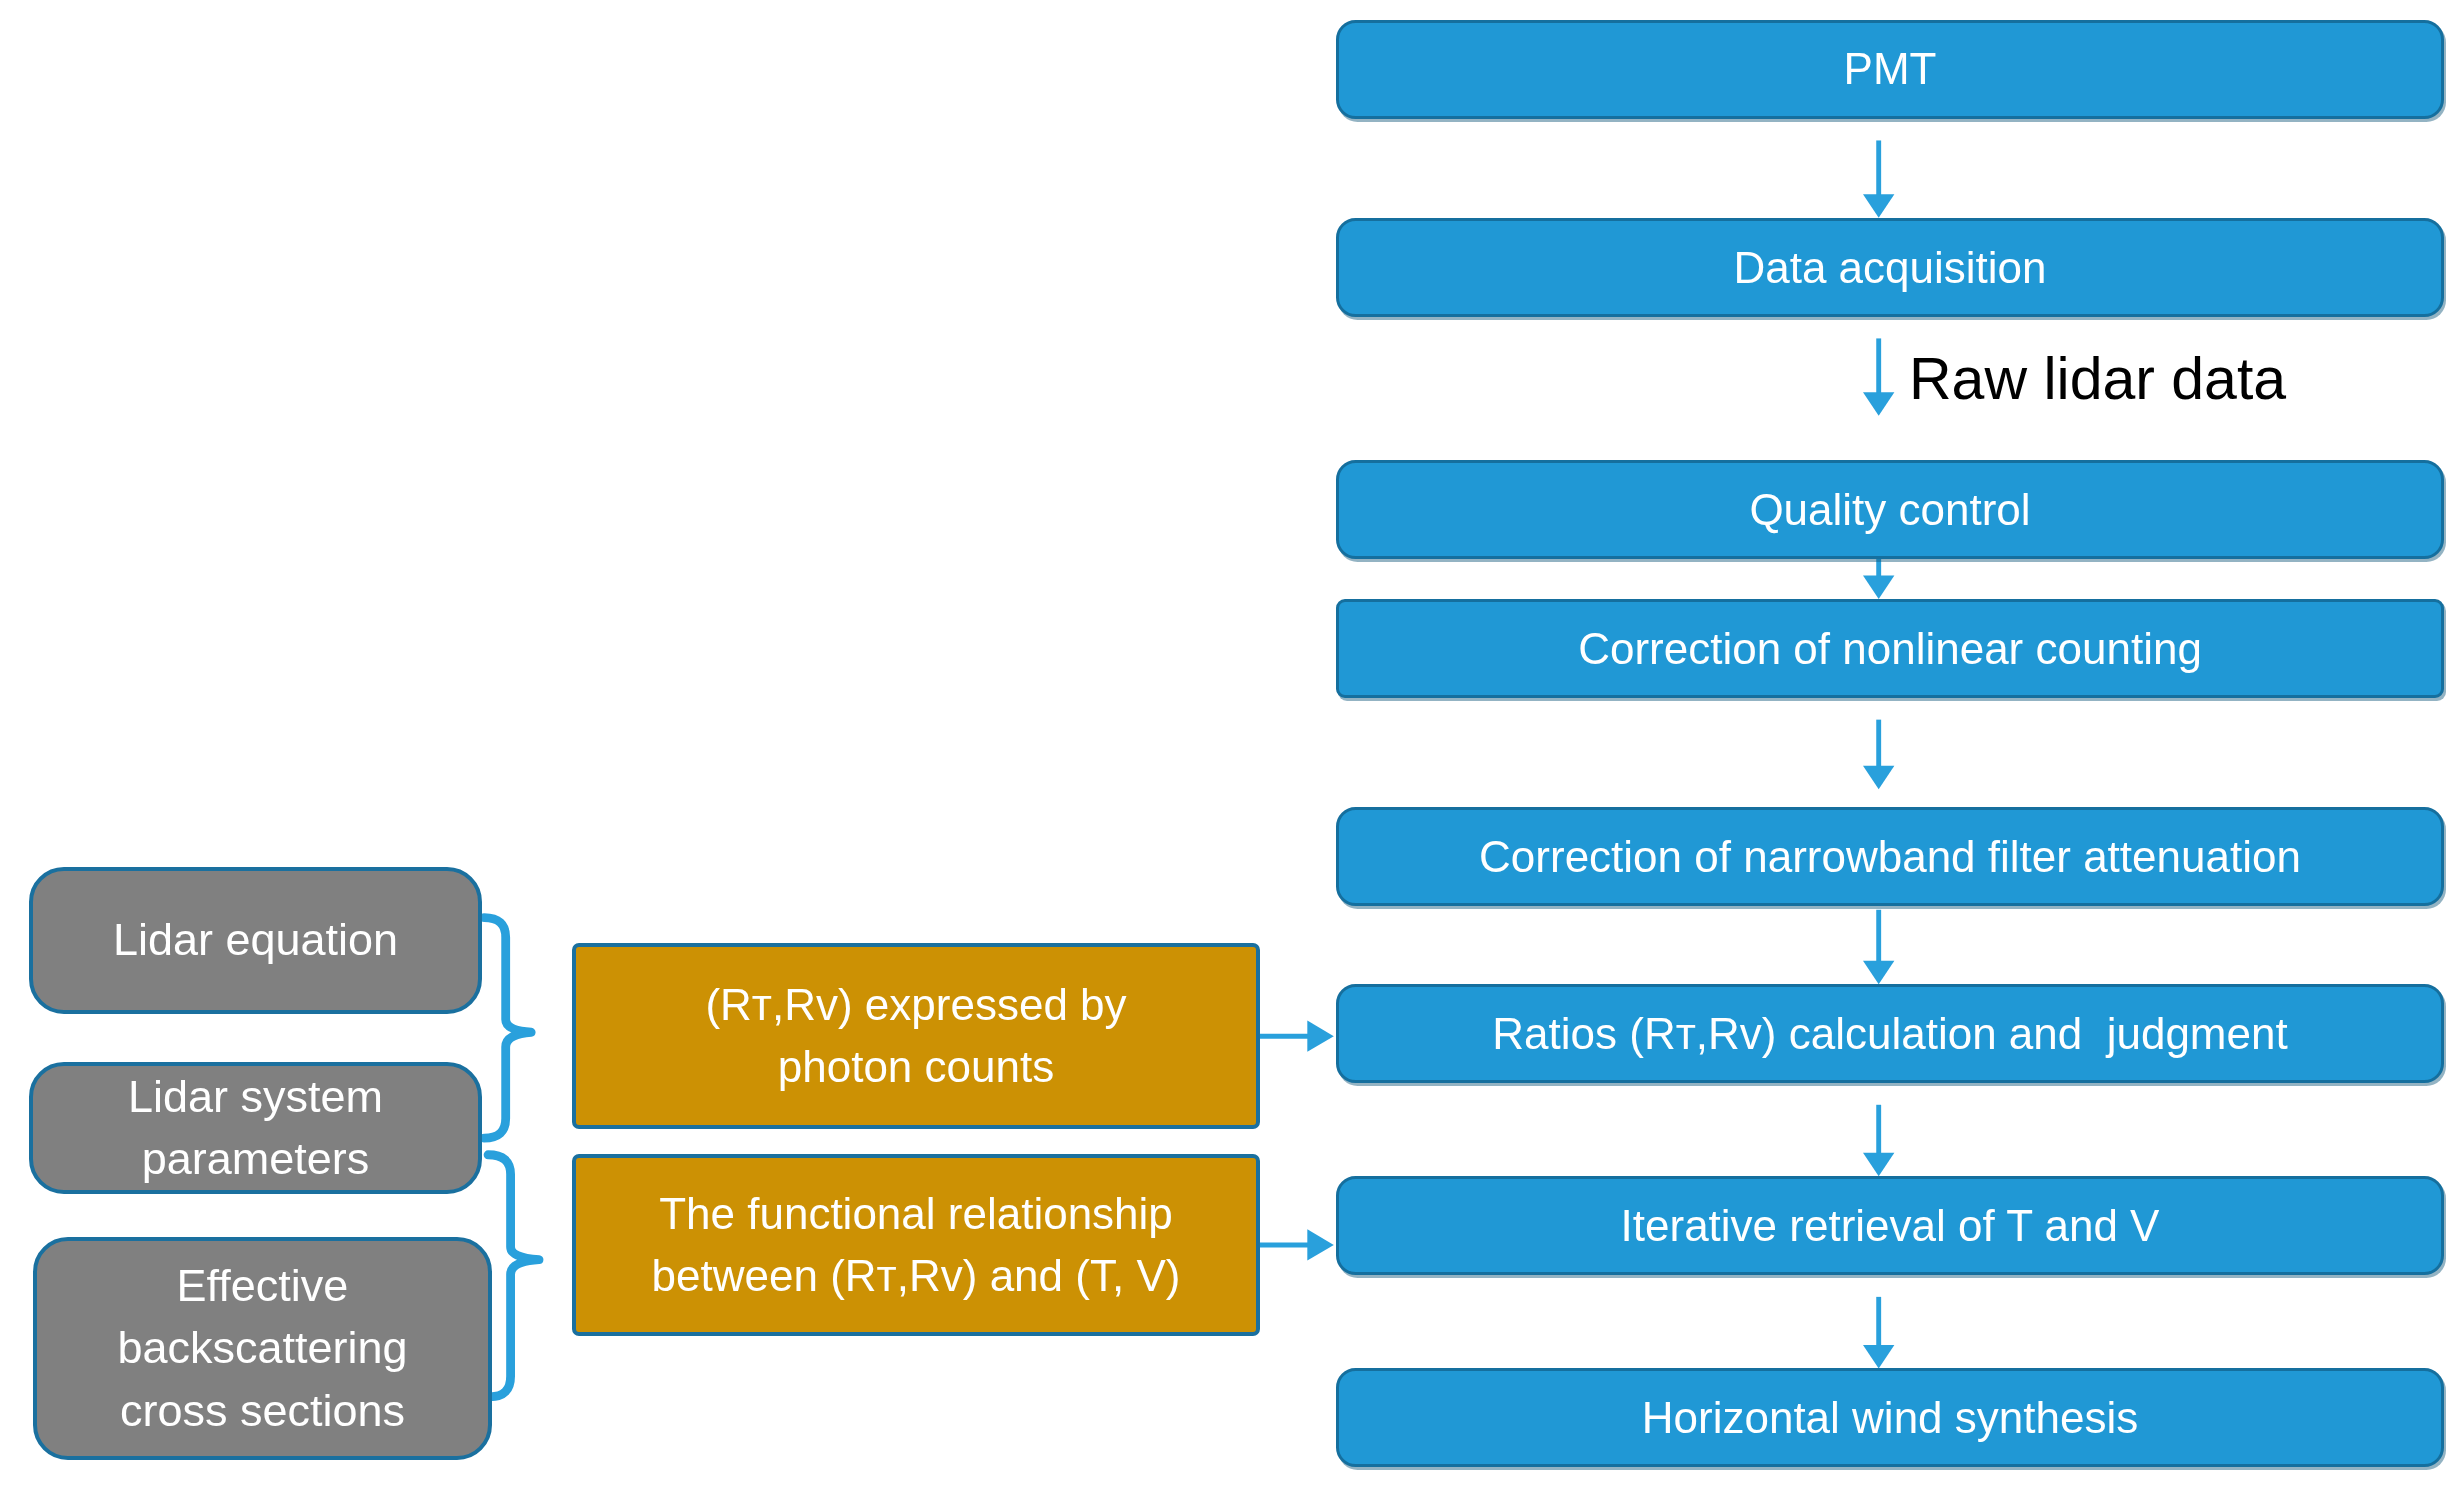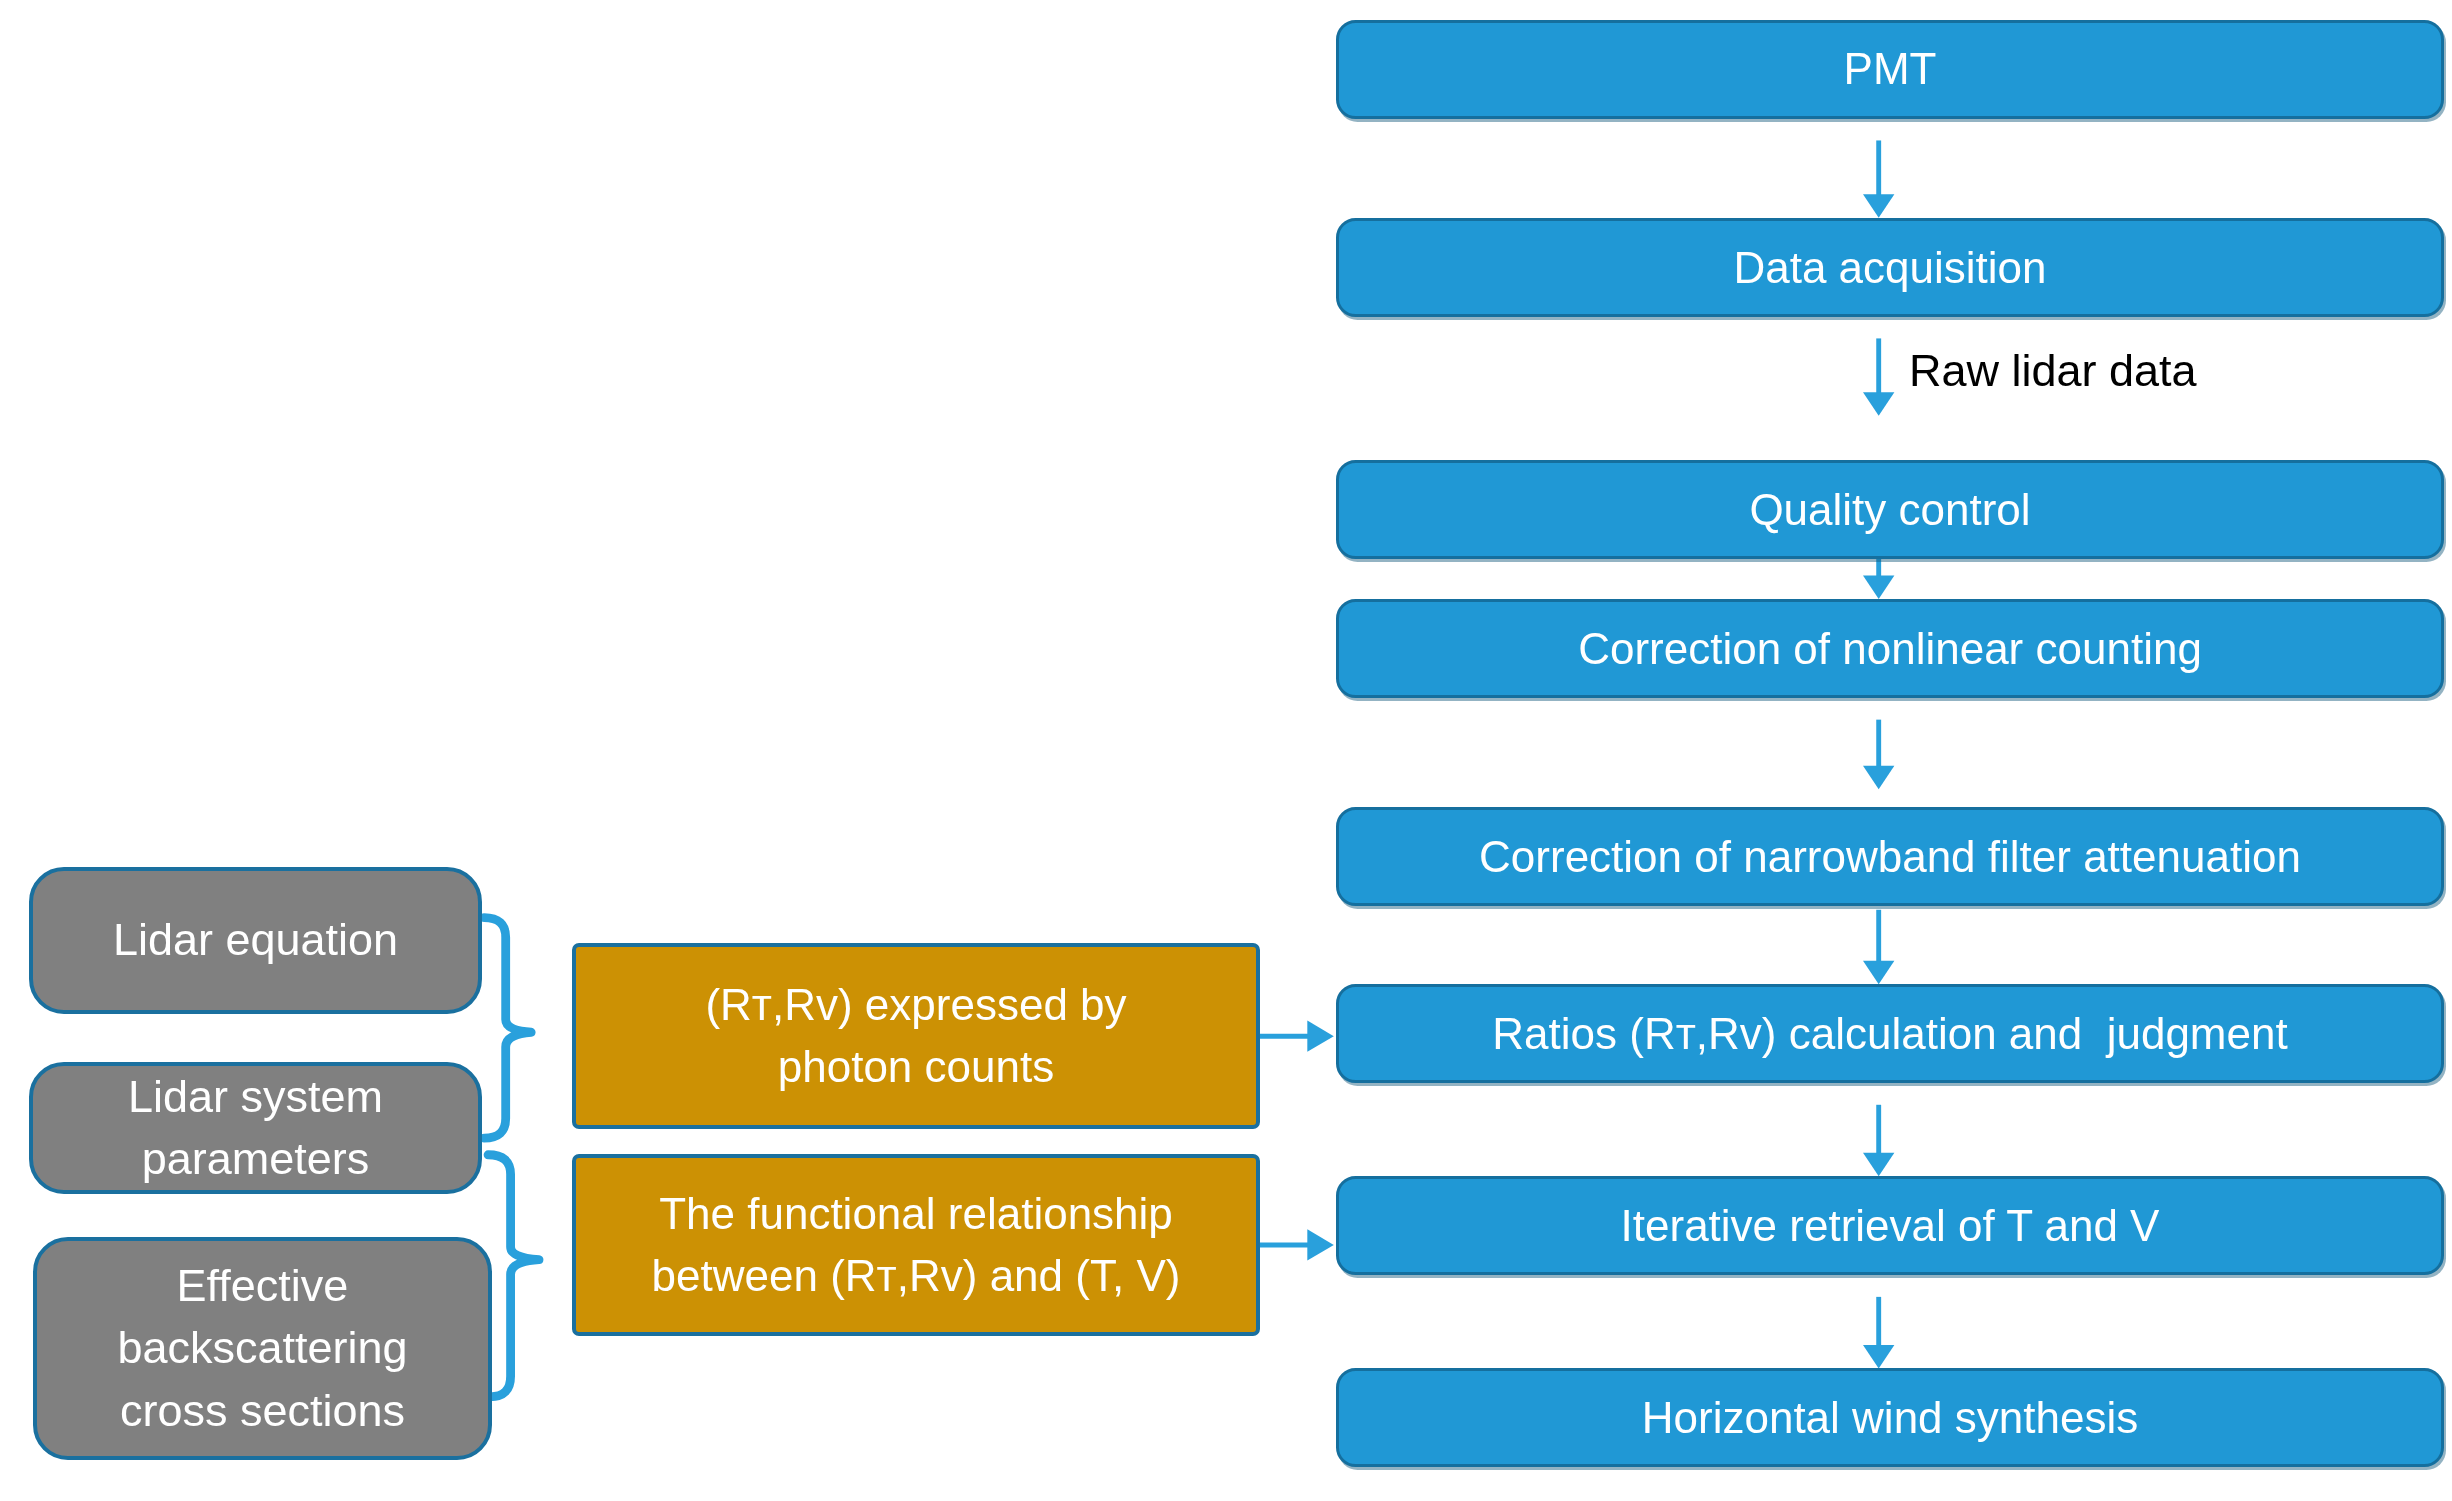--- a/index.html
+++ b/index.html
@@ -18,21 +18,21 @@
   }
 
   
   .pbox{
     left:1336px;width:1108px;height:99px;
     background:#2098d5;border:3.9px solid #156f9e;border-radius:19.6px;
     box-shadow:2px 2.9px 0 rgba(16,86,122,0.45);
     font-size:44px;
   }
   .pbox span{white-space:pre;}
-  .p1{top:19.6px;} .p2{top:218px;} .p3{top:416px;margin-top:44px;} .p4{top:599px;}
+  .p1{top:19.6px;} .p2{top:218px;} .p3{top:416px;margin-top:44px;} .p4{top:599px;border-radius:9px;}
   .p5{top:807px;} .p6{top:984px;} .p7{top:1176px;} .p8{top:1368px;}
 
   
   .gbox{
     background:#808080;border:4.9px solid #1a709f;border-radius:35px;
     font-size:45px;line-height:1.38;flex-direction:column;
   }
   .g1{left:29px;top:867px;width:453px;height:147px;}
   .g2{left:29px;top:1062px;width:453px;height:132px;}
   .g3{left:33px;top:1237px;width:459px;height:223px;}
@@ -41,21 +41,21 @@
   .obox{
     background:#cc9104;border:4.9px solid #1a709f;border-radius:7px;
     font-size:44px;line-height:1.42;flex-direction:column;margin-left:21px;
   }
   .o1{left:551px;top:943px;width:688px;height:186px;}
   .o2{left:551px;top:1154px;width:688px;height:182px;}
 
   
   .edge-label{
     position:absolute;left:1909px;top:345px;
-    color:#000000;font-size:45px;white-space:nowrap;
+    color:#000000;font-size:59px;white-space:nowrap;
   }
 </style>
 </head>
 <body>
 
 <div class="layer">
 
   <svg class="connectors layer" viewBox="0 0 2502 1532" width="2452" height="1502">
     <g stroke="#29a0dc" stroke-width="5" fill="#29a0dc">
       <g>

